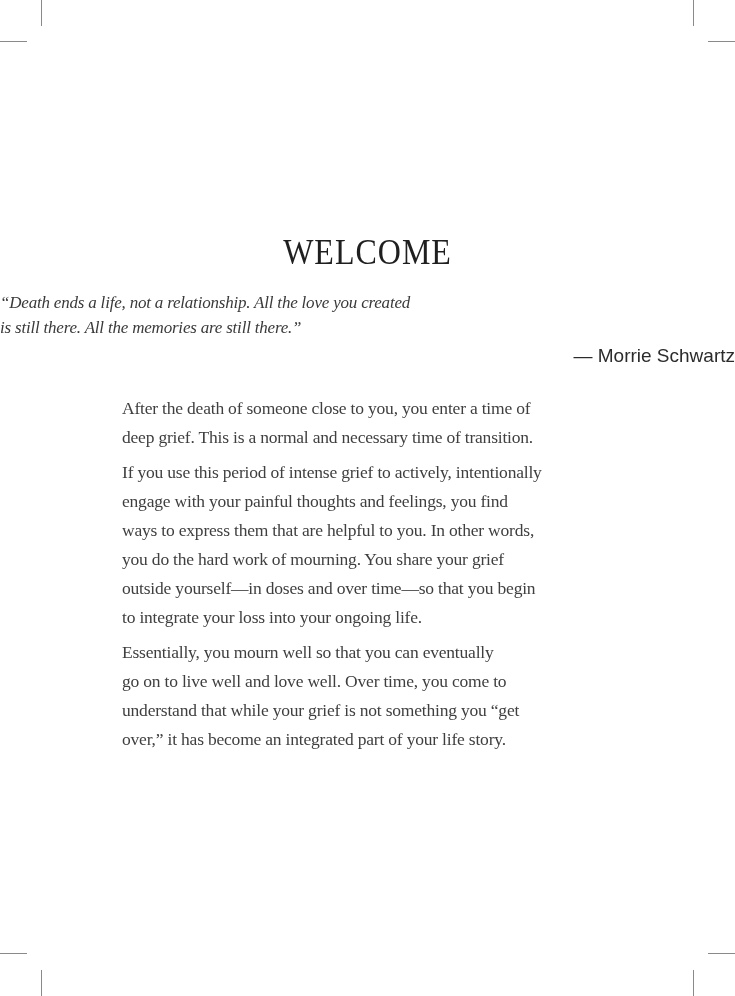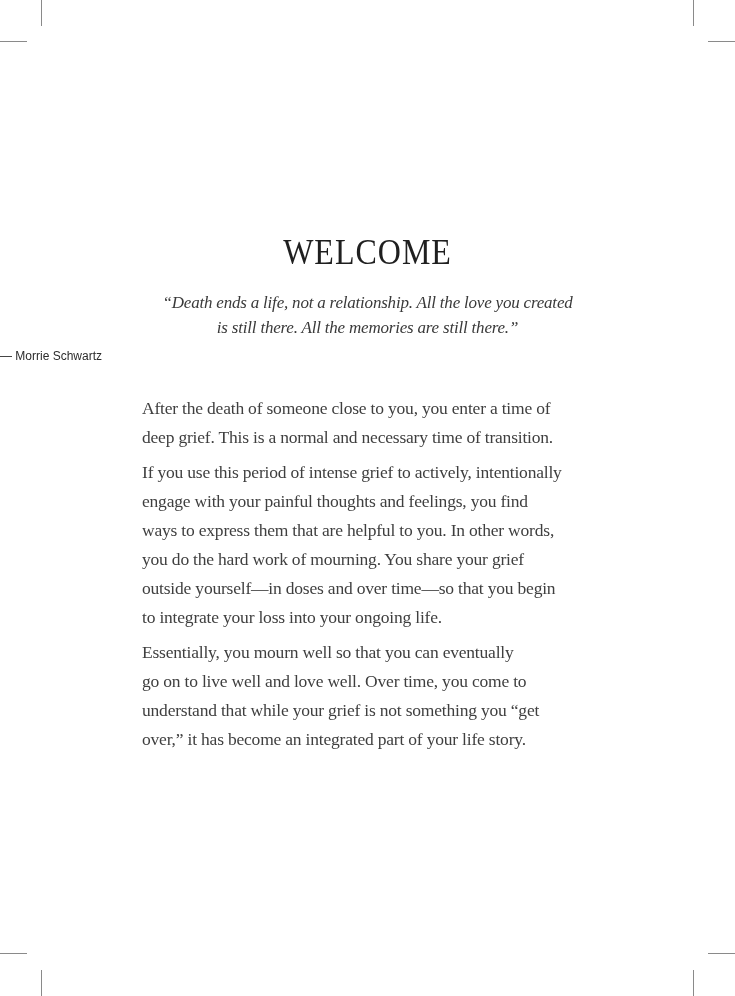--- a/index.html
+++ b/index.html
@@ -37,49 +37,47 @@
     letter-spacing: 1px;
     color: var(--title-color, #1f1f1f);
     transform: scaleY(1.15);
     transform-origin: top center;
   }
 
   .quote {
     position: absolute;
     left: 0; top: 290px;
     width: 735px;
-    text-align: center;
     font-style: italic;
     font-size: 17px;
     letter-spacing: -0.2px;
     line-height: 25px;
     color: var(--quote-color, #3a3a3a);
     white-space: pre-line;
   }
 
   .attribution {
     position: absolute;
     left: 0; top: 348px;
     width: 735px;
-    text-align: left;
+    text-align: right;
     font-family: "Liberation Sans", sans-serif;
-    font-size: 12px;
+    font-size: 19px;
     line-height: 16px;
     color: var(--attr-color, #2b2b2b);
   }
 
   .body-text {
     position: absolute;
     left: 122px; top: 394px;
     width: 505px;
     font-size: 17.5px;
     letter-spacing: -0.2px;
     line-height: 29px;
     color: var(--body-color, #3f3f3f);
-    margin-left: 20px;
   }
   .body-text p {
     margin: 0 0 6px 0;
     white-space: pre-line;
   }
 </style>
 </head>
 <body>
 
 <div class="page">

